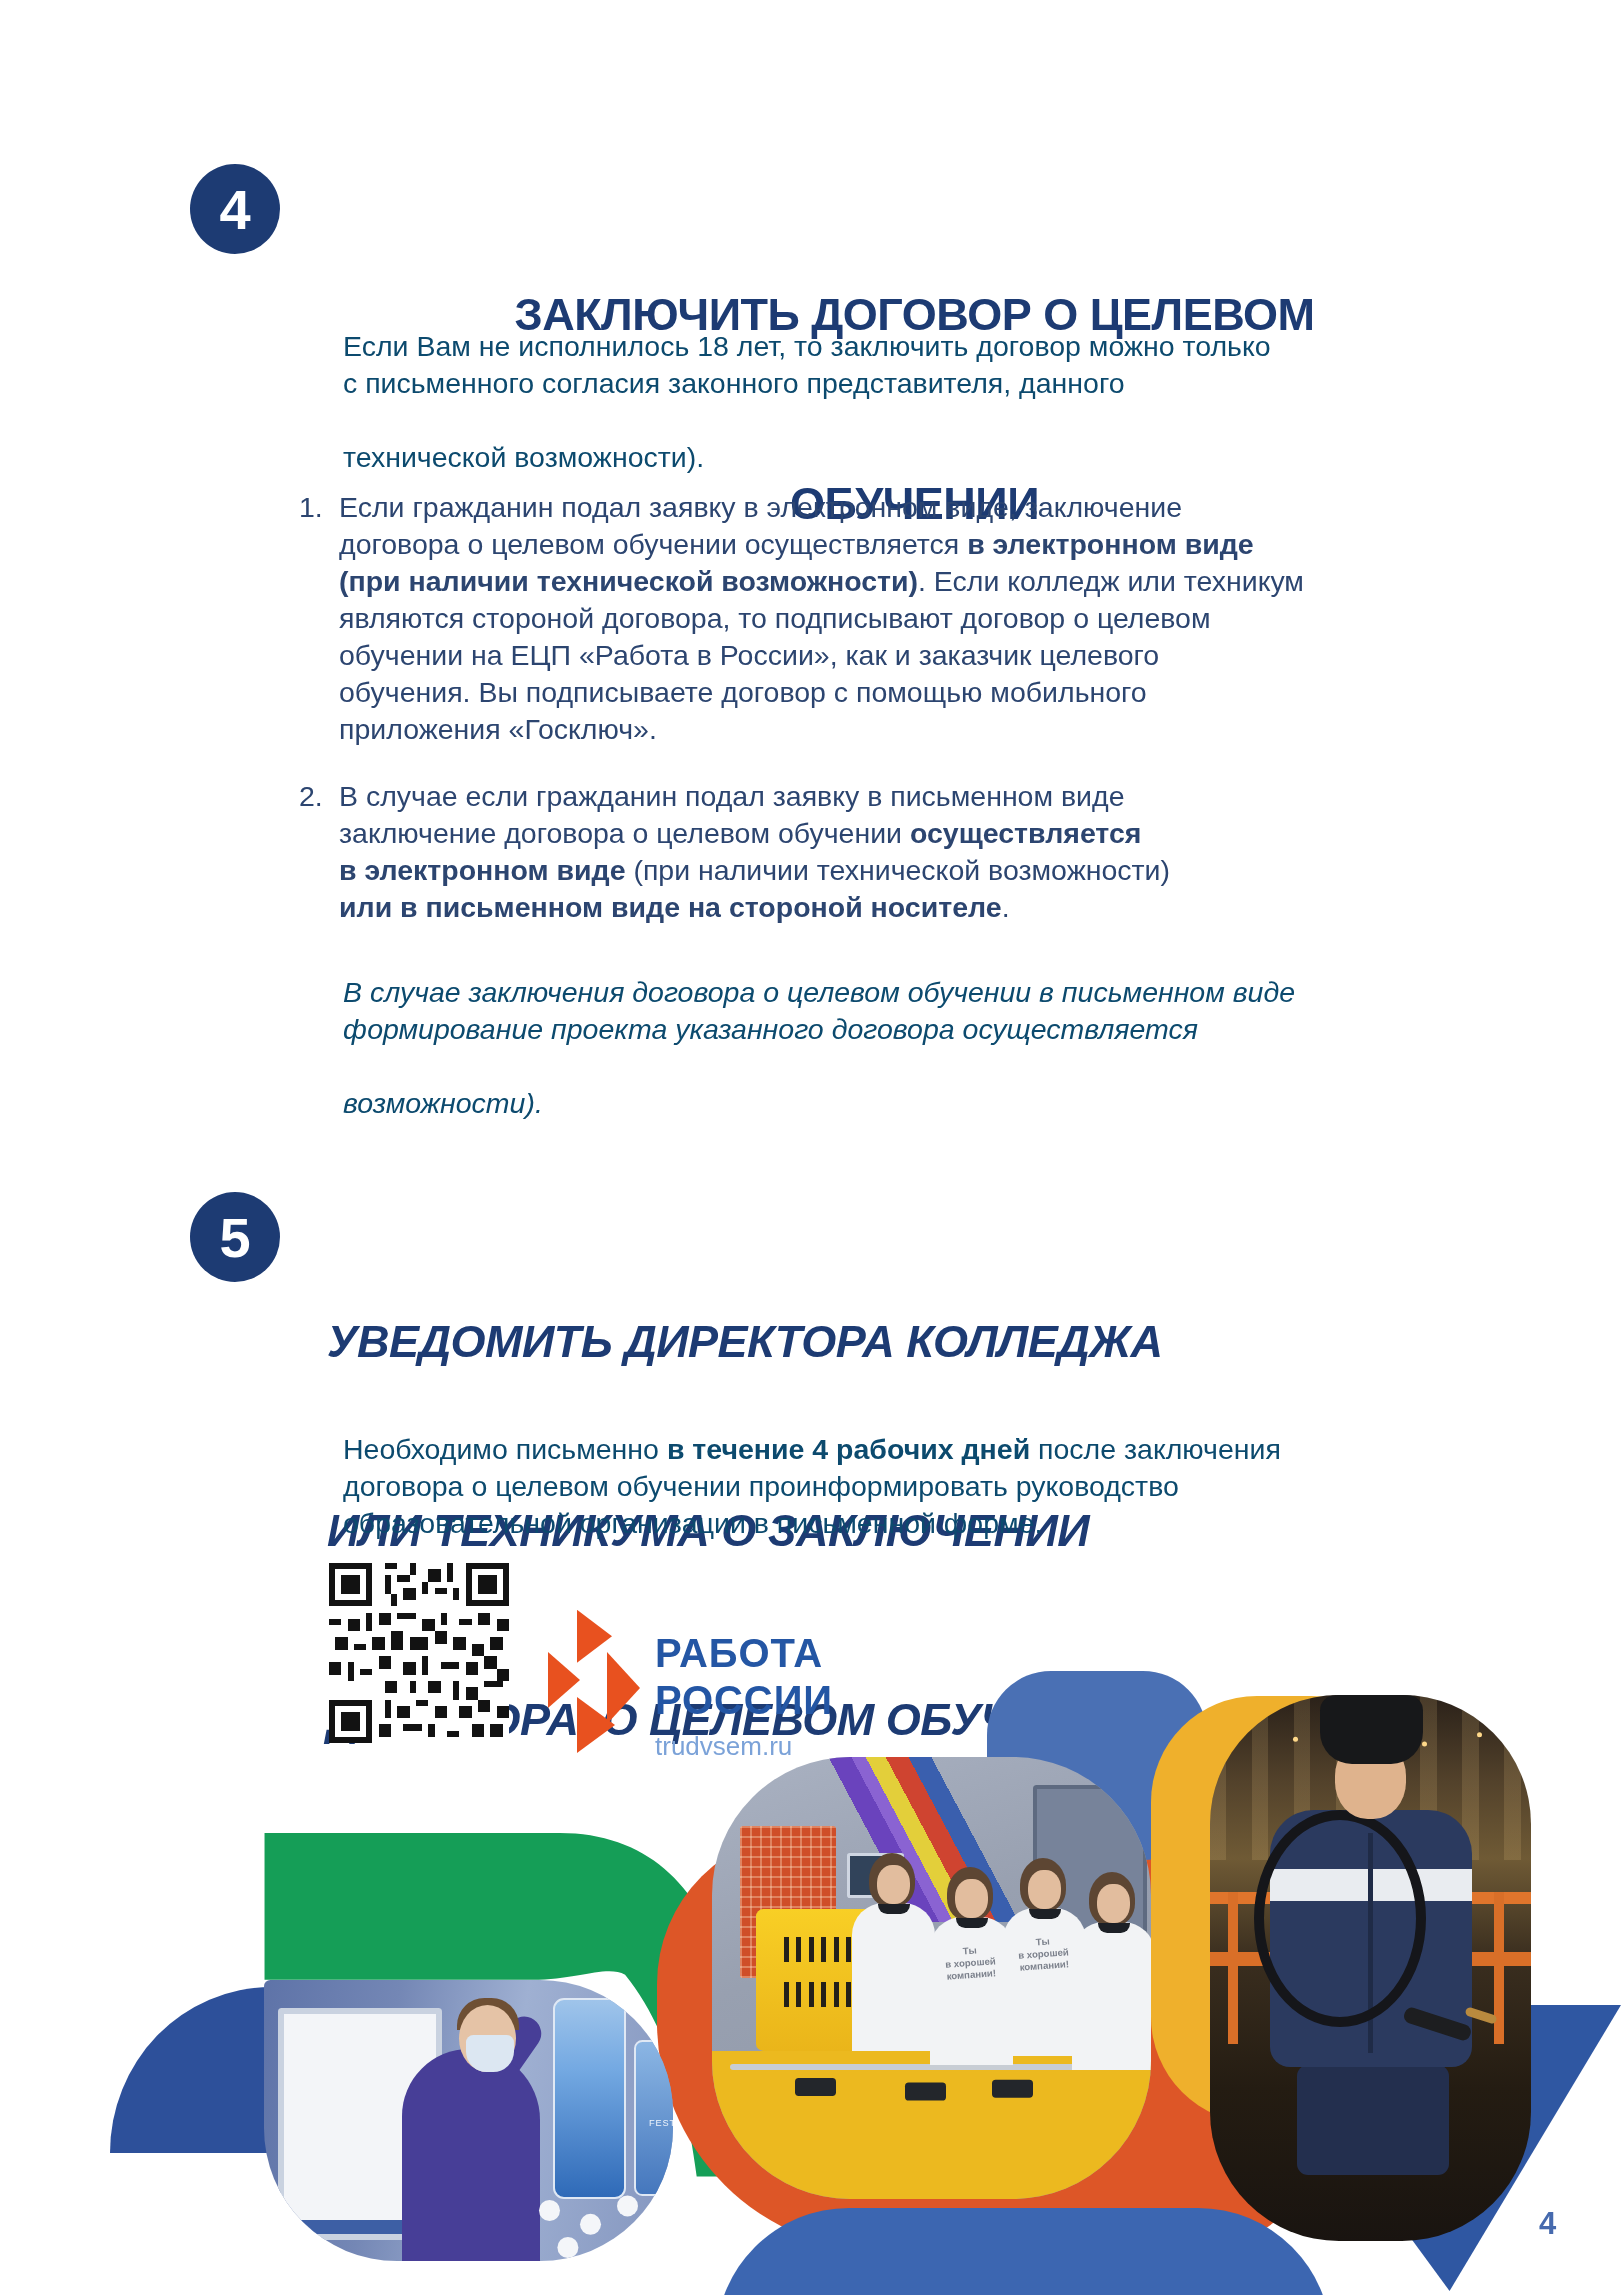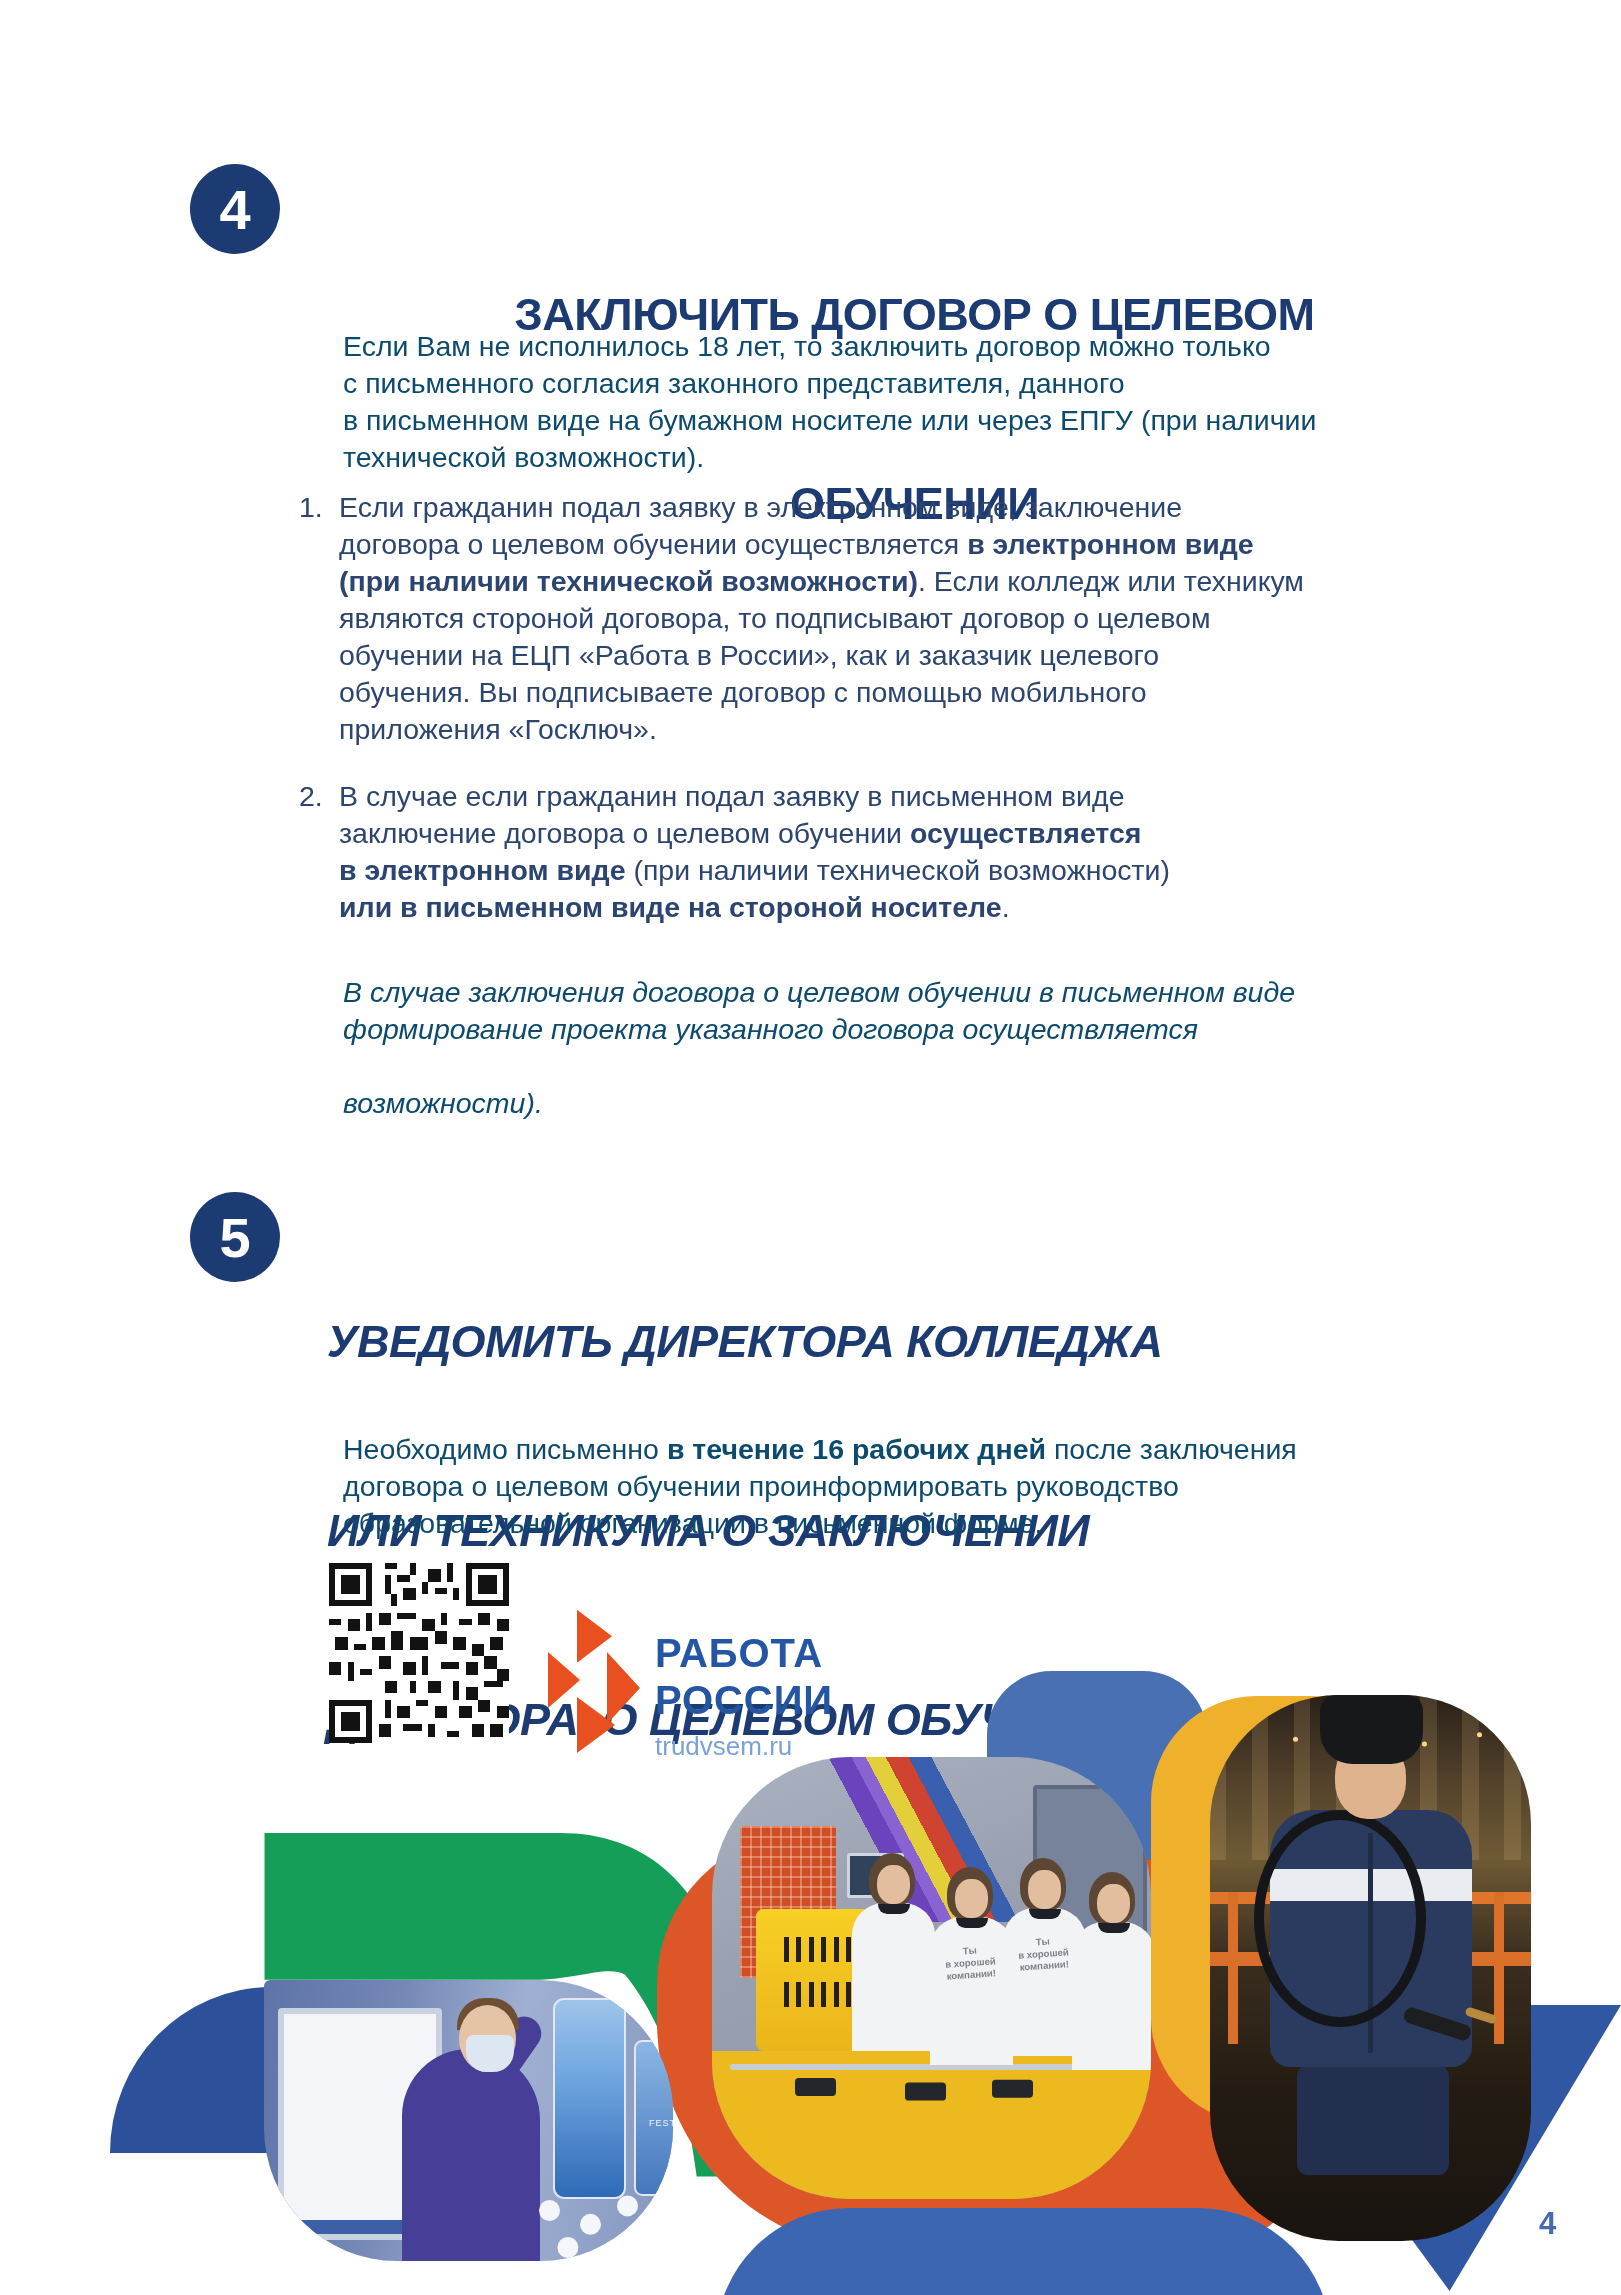--- a/index.html
+++ b/index.html
@@ -110,21 +110,21 @@
 <div class="page">
 
   <div class="step-circle" style="left:190px;top:164px;">
     <span>4</span>
   </div>
   <h1 class="section-title" style="left:327px;top:157px;width:1175px;text-align:center;">
     <span class="tl">ЗАКЛЮЧИТЬ ДОГОВОР О ЦЕЛЕВОМ</span>
     <span class="tl">ОБУЧЕНИИ</span>
   </h1>
 
-  <p class="body-text" style="left:327px;top:312px;width:1148px;"><span>Если Вам не исполнилось 18 лет, то заключить договор можно только</span><br><span>с письменного согласия законного представителя, данного</span><br><span>в письменном виде на бумажном носителе или через ЕПГУ (при наличии</span><br><span>технической возможности).</span></p>
+  <p class="body-text" style="left:327px;top:312px;width:1148px;"><span>Если Вам не исполнилось 18 лет, то заключить договор можно только</span><br><span>с письменного согласия законного представителя, данного</span><br><br><span>технической возможности).</span></p>
 
   <div class="num-list" style="left:299px;top:489px;width:1175px;">
     <div class="num-item">
       <span class="marker">1.</span>
       <span><span>Если гражданин подал заявку в электронном виде, заключение</span><br><span>договора о целевом обучении осуществляется </span><span class="b">в электронном виде</span><br><span class="b">(при наличии технической возможности)</span><span>. Если колледж или техникум</span><br><span>являются стороной договора, то подписывают договор о целевом</span><br><span>обучении на ЕЦП «Работа в России», как и заказчик целевого</span><br><span>обучения. Вы подписываете договор с помощью мобильного</span><br><span>приложения «Госключ».</span></span>
     </div>
     <div class="num-item">
       <span class="marker">2.</span>
       <span><span>В случае если гражданин подал заявку в письменном виде</span><br><span>заключение договора о целевом обучении </span><span class="b">осуществляется</span><br><span class="b">в электронном виде</span><span> (при наличии технической возможности)</span><br><span class="b">или в письменном виде на стороной носителе</span><span>.</span></span>
     </div>
@@ -134,21 +134,21 @@
 
   <div class="step-circle" style="left:190px;top:1192px;">
     <span>5</span>
   </div>
   <h1 class="section-title" style="left:327px;top:1184px;width:1175px;font-style:italic;">
     <span class="tl">УВЕДОМИТЬ ДИРЕКТОРА КОЛЛЕДЖА</span>
     <span class="tl">ИЛИ ТЕХНИКУМА О ЗАКЛЮЧЕНИИ</span>
     <span class="tl">ДОГОВОРА  О ЦЕЛЕВОМ ОБУЧЕНИИ</span>
   </h1>
 
-  <p class="body-text" style="left:327px;top:1415px;width:1148px;"><span>Необходимо письменно </span><span class="b">в течение 16 рабочих дней</span><span> после заключения</span><br><span>договора о целевом обучении проинформировать руководство</span><br><span>образовательной организации в письменной форме.</span></p>
+  <p class="body-text" style="left:327px;top:1415px;width:1148px;"><span>Необходимо письменно </span><span class="b">в течение 4 рабочих дней</span><span> после заключения</span><br><span>договора о целевом обучении проинформировать руководство</span><br><span>образовательной организации в письменной форме.</span></p>
 
   <div class="qr">
     <svg viewBox="0 0 29 29" shape-rendering="crispEdges">
       <rect x="0" y="0" width="29" height="29" fill="#ffffff"></rect>
       <g fill="#121212">
         <rect x="0" y="0" width="7" height="7"></rect>
           <rect x="22" y="0" width="7" height="7"></rect>
           <rect x="0" y="22" width="7" height="7"></rect>
         <rect x="1" y="1" width="5" height="5" fill="#ffffff"></rect>
           <rect x="23" y="1" width="5" height="5" fill="#ffffff"></rect>

